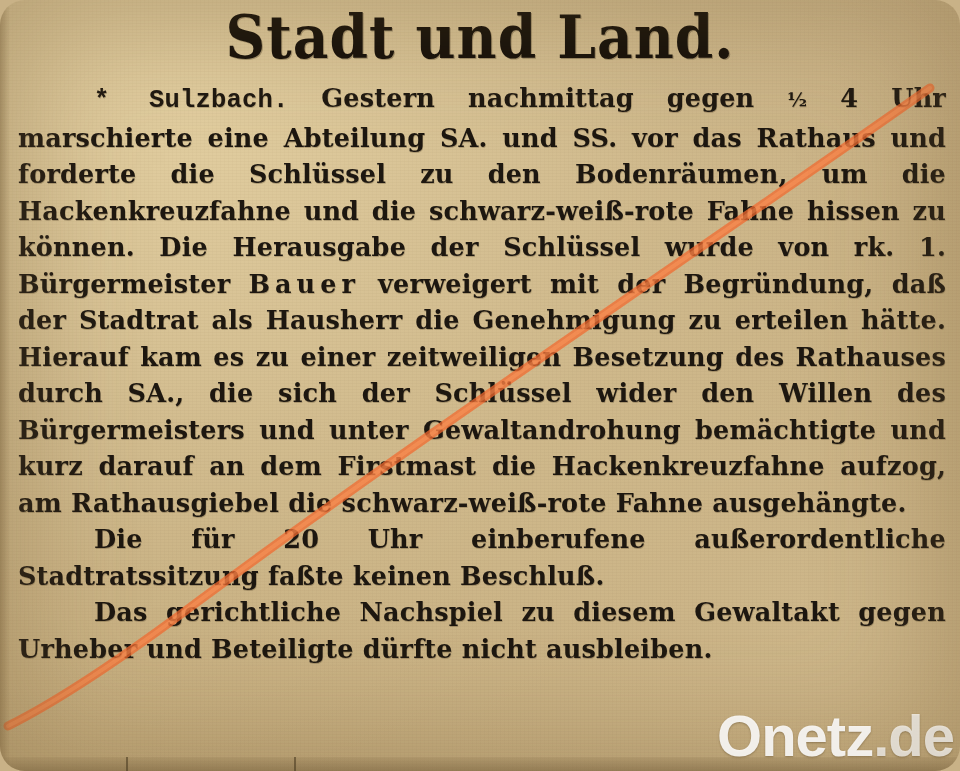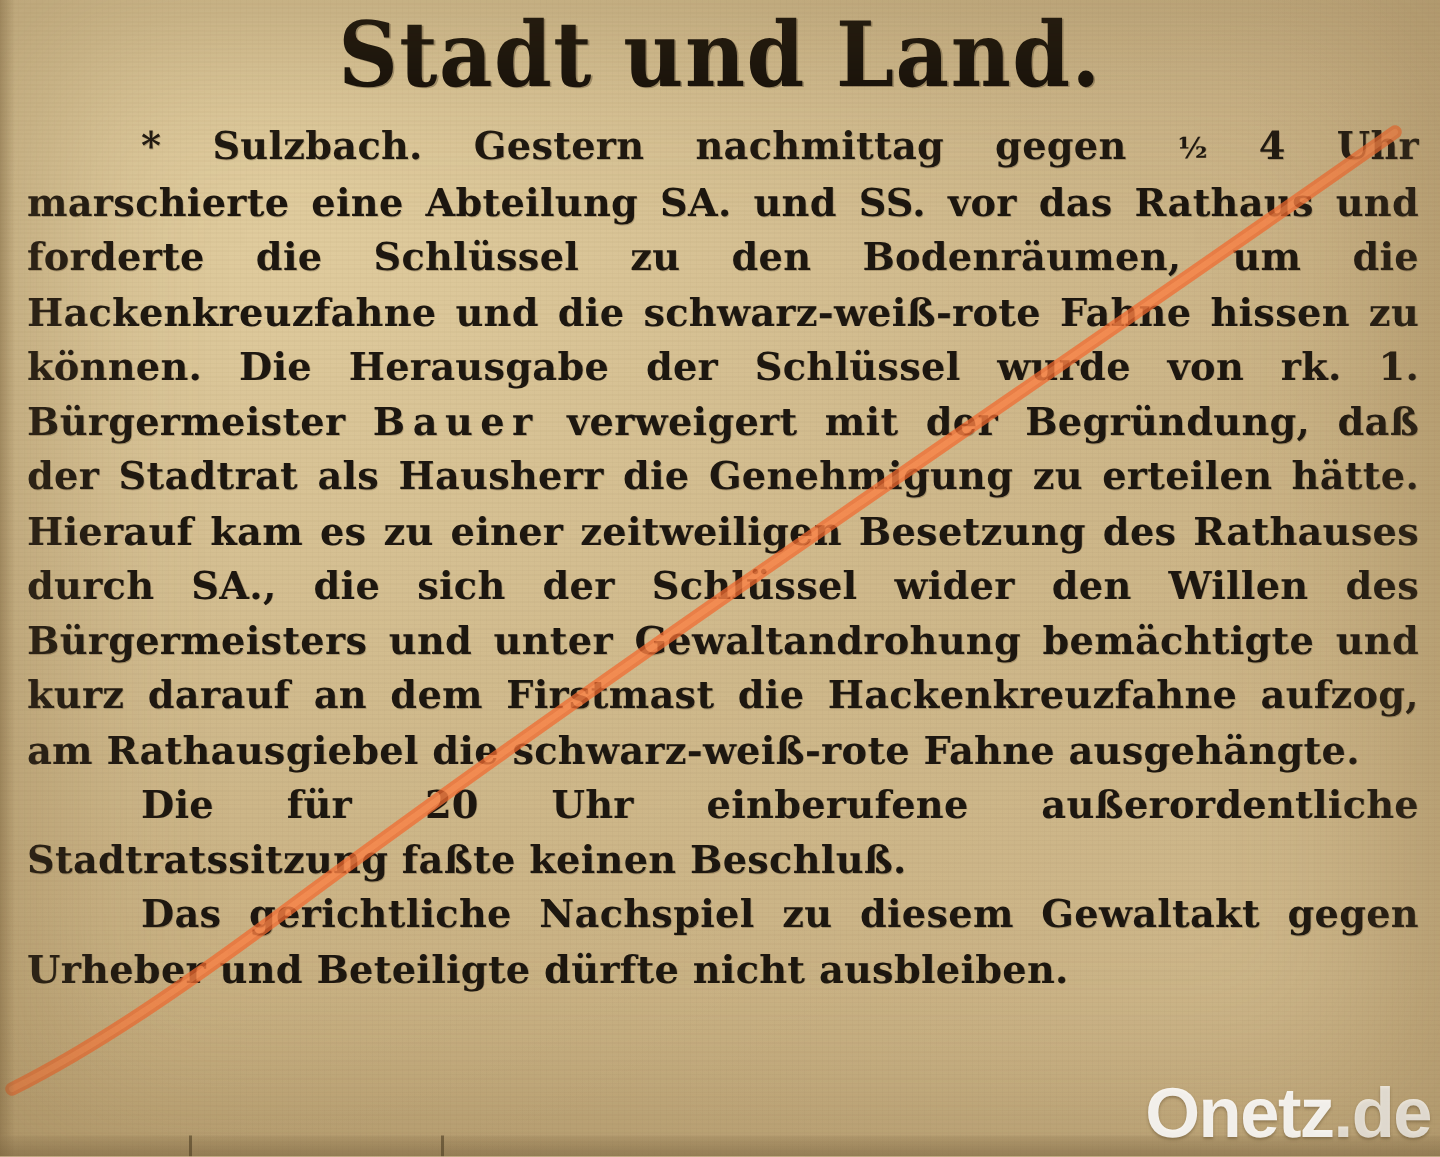--- a/index.html
+++ b/index.html
@@ -11,20 +11,21 @@
     position: relative;
     width: 960px;
     height: 771px;
     overflow: hidden;
     background:
       radial-gradient(ellipse at 20% 15%, rgba(226,206,160,0.95) 0%, rgba(208,186,140,0.55) 45%, rgba(190,166,120,0.25) 70%),
       radial-gradient(ellipse at 85% 80%, rgba(214,192,148,0.8) 0%, rgba(186,162,116,0.3) 60%),
       linear-gradient(160deg, #e0cda2 0%, #d6c096 30%, #cdb687 60%, #c3aa7b 100%);
     font-family: "DejaVu Serif", "Liberation Serif", serif;
     color: #241c10;
+    border-radius: 25px;
   }
   
   #grain {
     position: absolute;
     inset: 0;
     pointer-events: none;
     opacity: 0.28;
     background-image:
       repeating-linear-gradient(0deg, rgba(120,96,60,0.10) 0px, rgba(120,96,60,0.10) 1px, rgba(255,255,255,0) 1px, rgba(255,255,255,0) 3px),
       repeating-linear-gradient(90deg, rgba(110,88,52,0.08) 0px, rgba(110,88,52,0.08) 1px, rgba(255,255,255,0) 1px, rgba(255,255,255,0) 4px);
@@ -73,20 +74,21 @@
     margin: 0;
   }
   .article p + p {
     margin-top: 0px;
   }
   .indent {
     text-indent: 76px;
   }
   .dateline {
     font-weight: bold;
+    font-family: Liberation Mono, monospace;
   }
   .spaced {
     letter-spacing: 5px;
     margin-top: 30px;
   }
   .frac {
     font-size: 19px;
     vertical-align: 1px;
   }
 
@@ -96,21 +98,21 @@
     inset: 0;
     pointer-events: none;
   }
 
   
   .watermark {
     position: absolute;
     right: 6px;
     bottom: 2px;
     font-family: "Liberation Sans", sans-serif;
-    font-size: 47px;
+    font-size: 58px;
     font-weight: bold;
     color: rgba(255,255,255,0.88);
     letter-spacing: -1px;
     text-shadow: 0 1px 2px rgba(90,70,40,0.45);
   }
   .watermark .de {
     color: rgba(255,255,255,0.72);
   }
 
   

